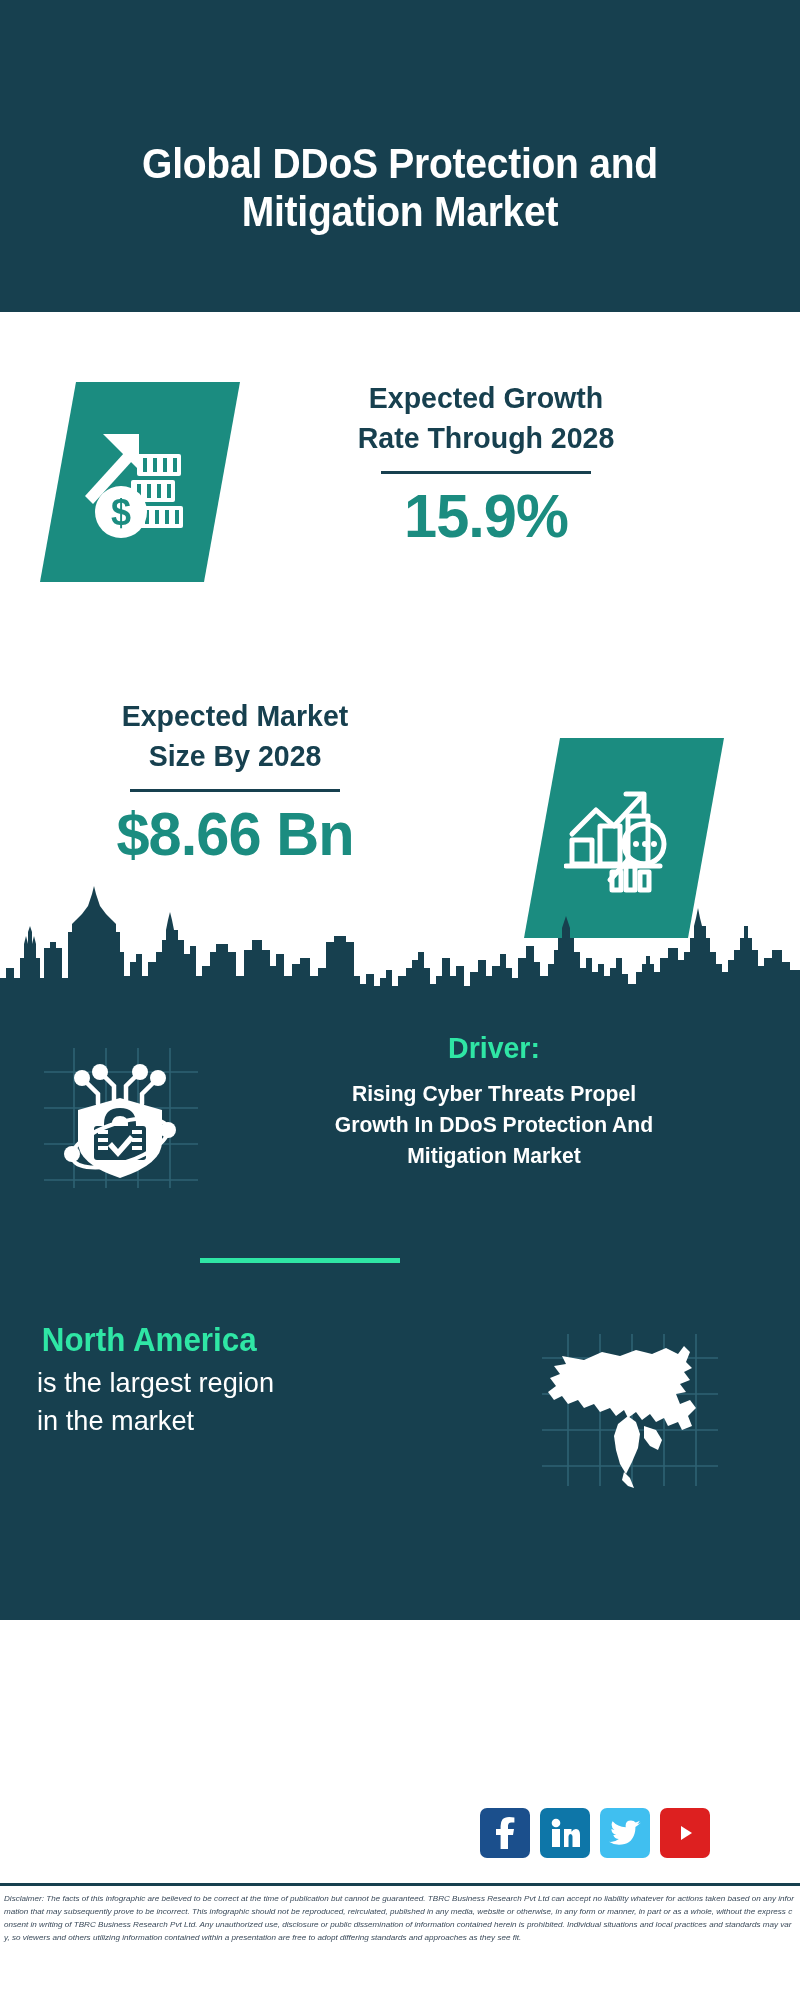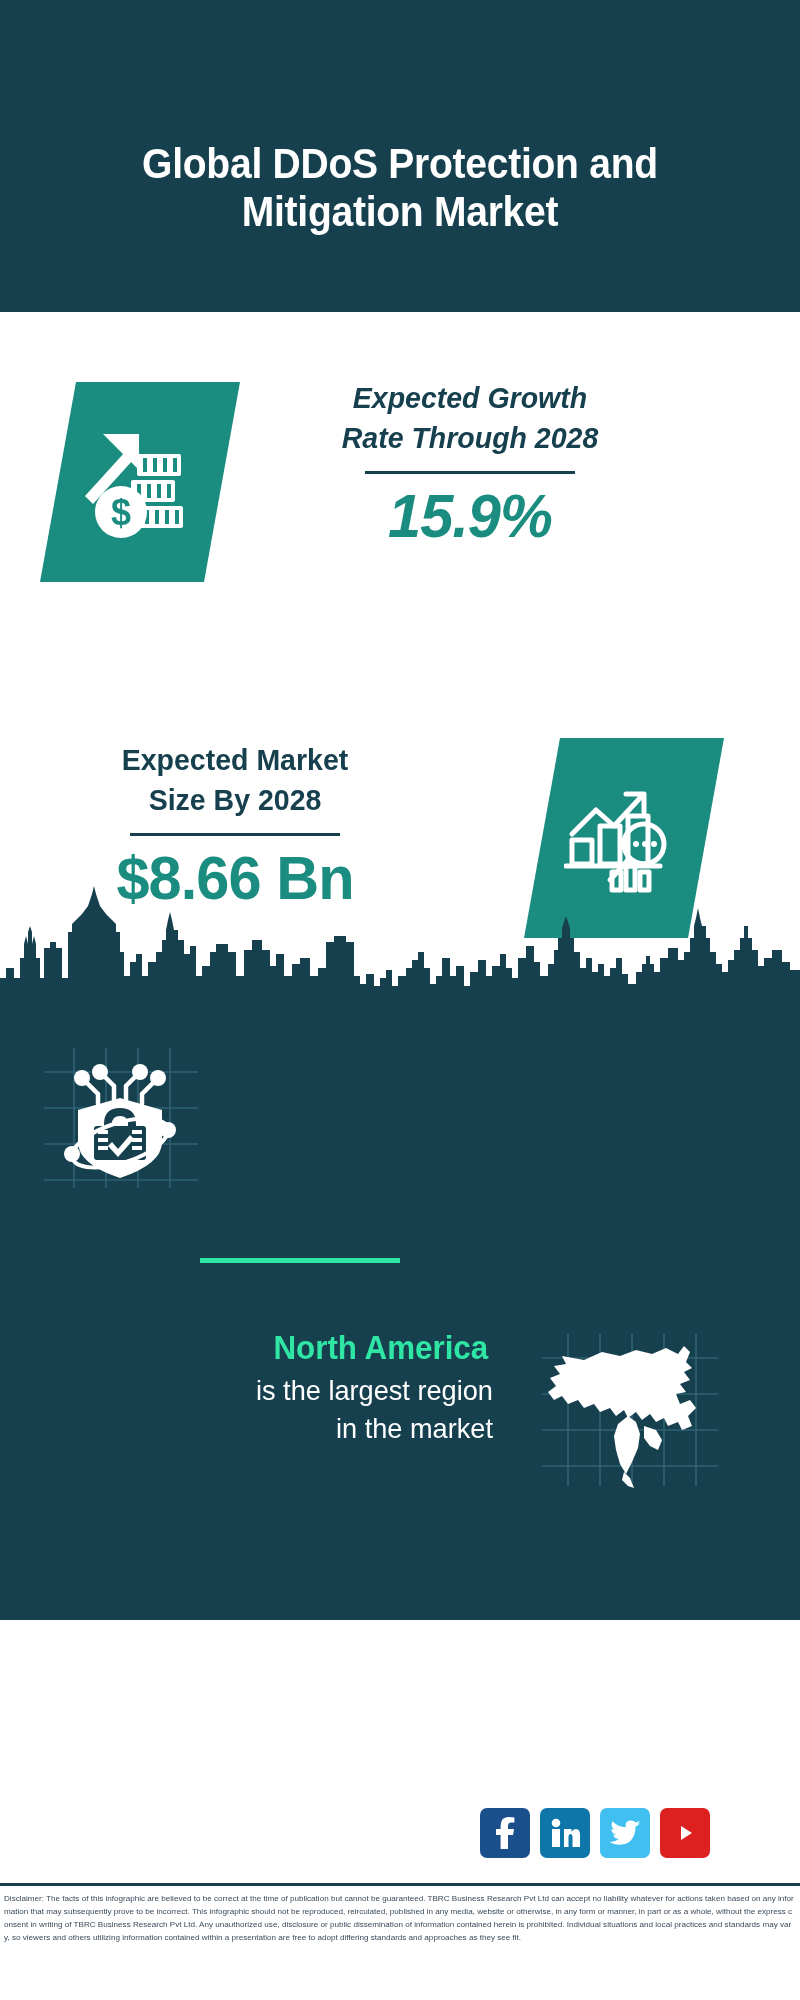--- a/index.html
+++ b/index.html
@@ -49,22 +49,22 @@
     text-align:center; transform:scaleX(0.95); transform-origin:center;
   }
   .rule{
     height:3px; background:#17404f; margin:14px auto 8px auto; width:210px;
   }
   .stat-value{
     color:#1b8c80; font-weight:bold; font-size:62px; line-height:1.1;
     text-align:center; letter-spacing:-1px;
     transform:scaleX(0.96); transform-origin:center;
   }
-  #growth-block{ left:260px; top:378px; width:420px;font-style:italic; }
-  #size-block{ left:40px;  top:740px; width:390px; }
+  #growth-block{ left:276px; top:378px; width:420px; }
+  #size-block{ left:40px;  top:696px; width:390px; }
 
   
   .dark-zone{
     position:absolute; left:0; top:880px; width:800px; height:1000px;
   }
   .skyline-wrap{
     position:absolute; left:0; top:0; width:800px; height:120px;
     overflow:hidden;
   }
   .skyline-wrap svg{ display:block; width:800px; height:120px; }
@@ -95,21 +95,21 @@
   .mid-divider{
     position:absolute; left:200px; top:1258px; width:200px; height:5px;
     background:#2fe6a5;
   }
 
   
   .region-row{
     position:absolute; left:0; top:1320px; width:800px; height:200px;
   }
   .region-text{
-    position:absolute; left:30px; top:8px; width:470px; text-align:right;
+    position:absolute; left:30px; top:0; width:470px; text-align:left;
   }
   .region-head{
     color:#2fe6a5; font-weight:bold; font-size:33px; line-height:1.2;
     transform:scaleX(0.95); transform-origin:center;
   }
   .region-sub{
     color:#ffffff; font-size:28px; line-height:1.38; margin-top:4px;
     transform:scaleX(0.97); transform-origin:center;
   }
   .region-map{
@@ -135,21 +135,21 @@
   }
   .soc svg{ display:block; }
 
   .disc-rule{
     position:absolute; left:0; top:1883px; width:800px; height:3px;
     background:#17404f;
   }
   .disclaimer{
     position:absolute; left:4px; top:1892px; width:792px;
     color:#3a4a5a; font-size:8.1px; line-height:1.62;
-    word-break:break-all; text-align:left;
+    word-break:break-all; text-align:left;font-style:italic;
   }
 </style>
 </head>
 <body>
 
 <div class="header">
   <div class="header-title">Global DDoS Protection and Mitigation Market</div>
 </div>
 
 <div class="white-zone"></div>
@@ -280,20 +280,28 @@
         <rect x="92" y="88" width="10" height="4"></rect>
           <rect x="92" y="96" width="10" height="4"></rect>
         <rect x="92" y="104" width="10" height="4"></rect>
         <path d="M72 100 L78 107 L90 93 L94 97 L78 115 L68 104 Z"></path>
       </g>
       <ellipse cx="80" cy="101" rx="50" ry="20" fill="none" stroke="#ffffff" stroke-width="4" transform="rotate(-18 80 101)"></ellipse>
       <circle cx="128" cy="88" r="8" fill="#ffffff"></circle>
       <circle cx="32" cy="112" r="8" fill="#ffffff"></circle>
     </svg>
   </div>
+  <div class="driver-text">
+    <div class="driver-head">Driver:</div>
+    <div class="driver-body">
+      <span>Rising Cyber Threats Propel</span><br>
+      <span>Growth In DDoS Protection And</span><br>
+      <span>Mitigation Market</span>
+    </div>
+  </div>
 </div>
 
 <div class="mid-divider"></div>
 
 <div class="region-row">
   <div class="region-text">
     <div class="region-head">North America</div>
     <div class="region-sub">
       <span>is the largest region</span><br>
       <span>in the market</span>

